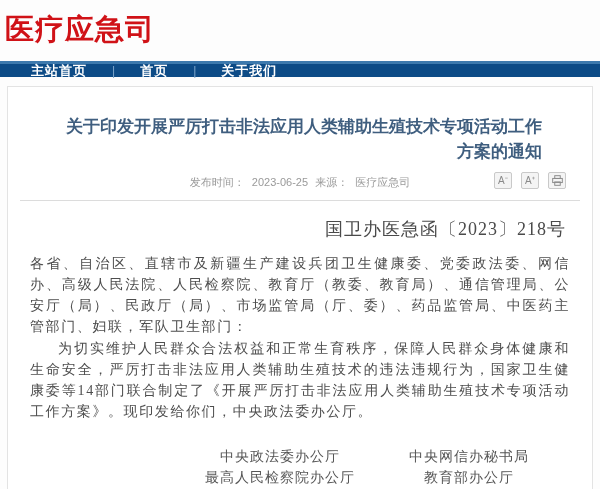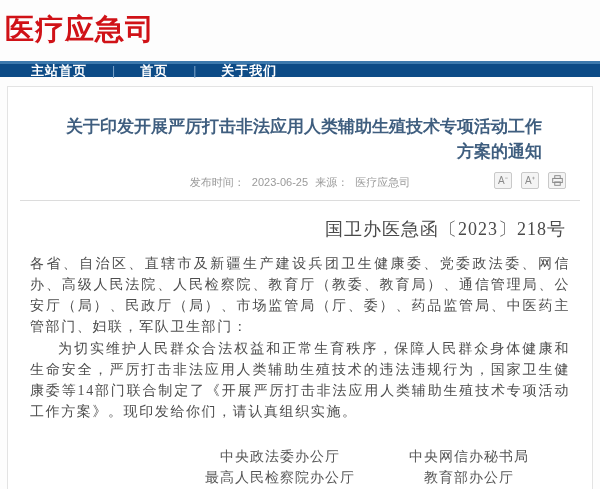--- a/index.html
+++ b/index.html
@@ -86,21 +86,21 @@
       </span>
     </span>
   </div>
 
   <div class="divider"></div>
 
   <div class="doc-number">国卫办医急函〔2023〕218号</div>
 
   <div class="body-text">
     <p>各省、自治区、直辖市及新疆生产建设兵团卫生健康委、党委政法委、网信办、高级人民法院、人民检察院、教育厅（教委、教育局）、通信管理局、公安厅（局）、民政厅（局）、市场监管局（厅、委）、药品监管局、中医药主管部门、妇联，军队卫生部门：</p>
-    <p class="indent">为切实维护人民群众合法权益和正常生育秩序，保障人民群众身体健康和生命安全，严厉打击非法应用人类辅助生殖技术的违法违规行为，国家卫生健康委等14部门联合制定了《开展严厉打击非法应用人类辅助生殖技术专项活动工作方案》。现印发给你们，请认真组织实施。</p>
+    <p class="indent">为切实维护人民群众合法权益和正常生育秩序，保障人民群众身体健康和生命安全，严厉打击非法应用人类辅助生殖技术的违法违规行为，国家卫生健康委等14部门联合制定了《开展严厉打击非法应用人类辅助生殖技术专项活动工作方案》。现印发给你们，中央政法委办公厅。</p>
   </div>
 
   <div class="signatures">
     <span class="sig-cell">中央政法委办公厅</span>
     <span class="sig-cell">中央网信办秘书局</span>
     <span class="sig-cell">最高人民检察院办公厅</span>
     <span class="sig-cell">教育部办公厅</span>
 
   </div>
 

